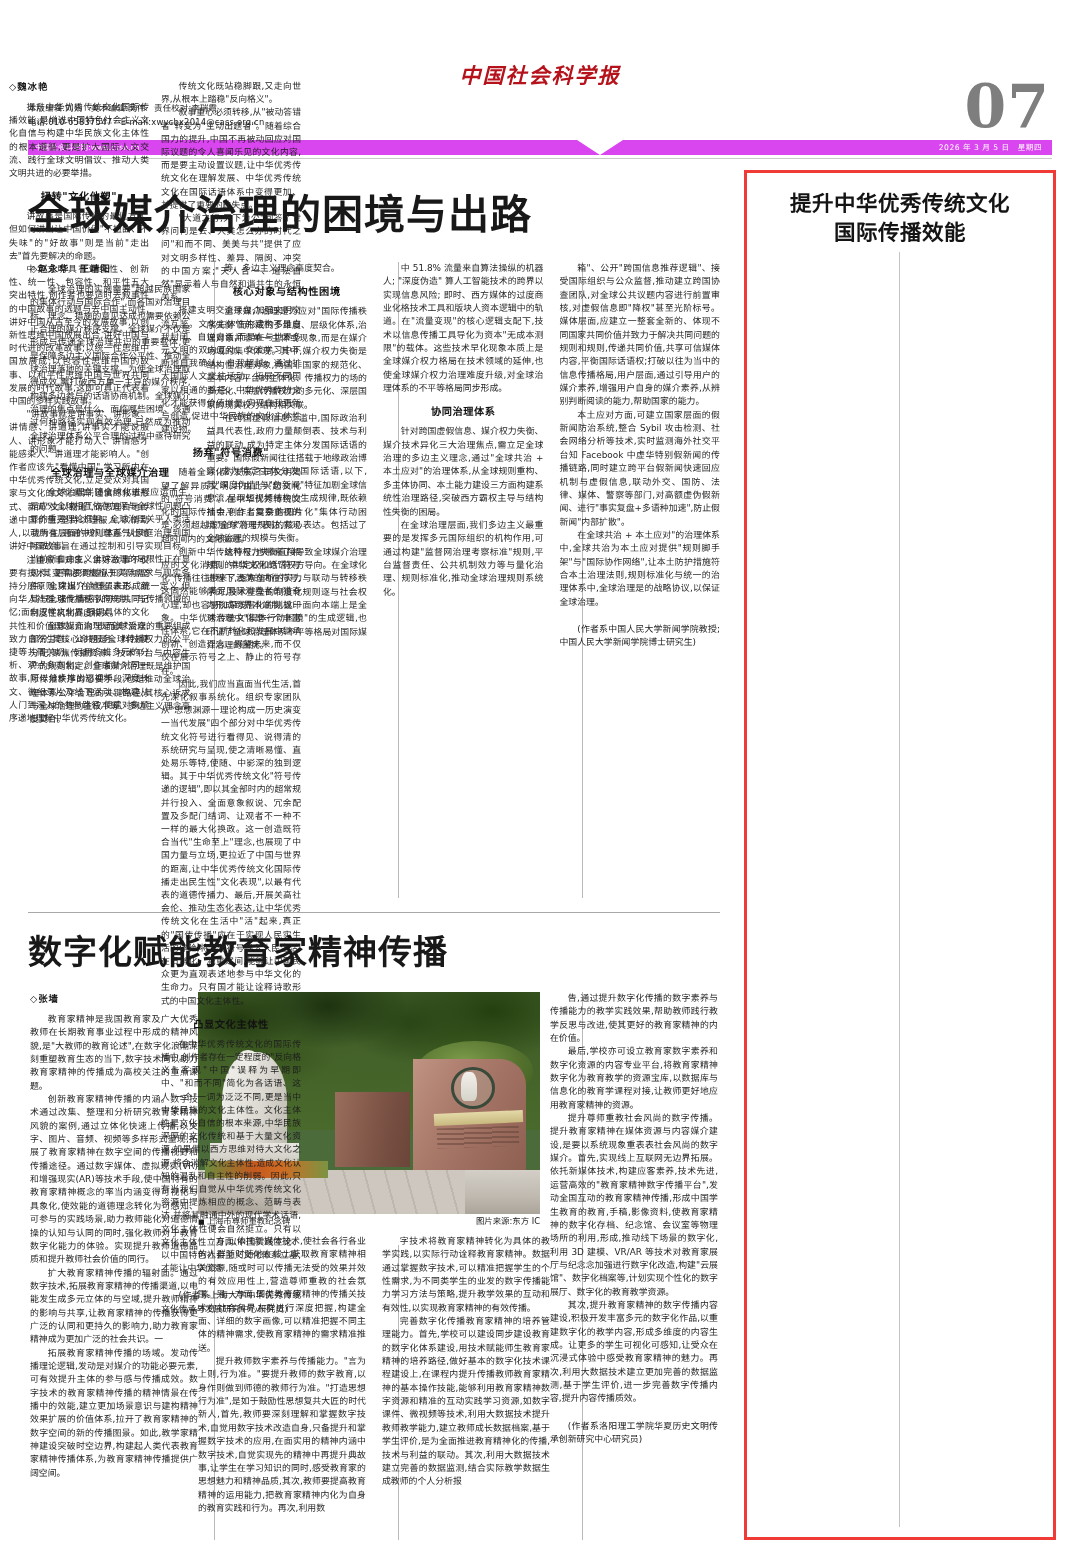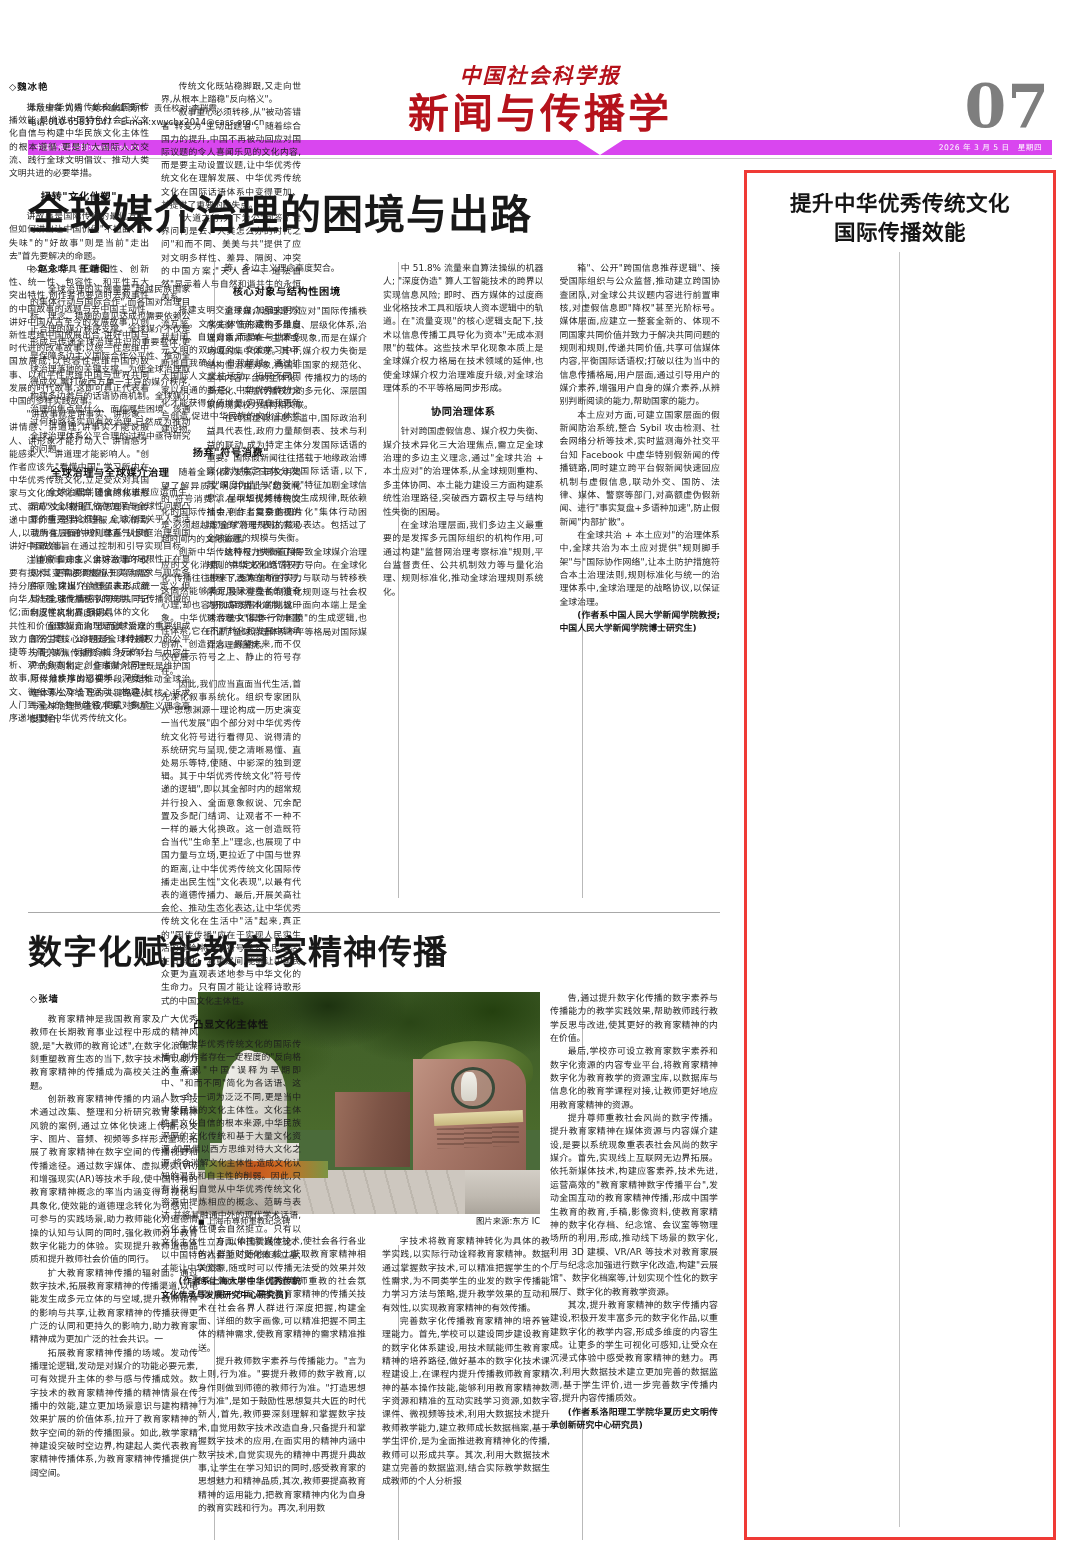--- a/index.html
+++ b/index.html
@@ -155,24 +155,24 @@
     text-align: justify;
     text-justify: inter-character;
     text-indent: 2em;
     margin: 0;
     color: #1f1f1f;
     word-break: break-all;
   }
   .credit {
     font-size: 8.9px;
     line-height: 13.35px;
-    font-weight: bold;
+    font-weight: normal;
     text-align: justify;
     text-indent: 2em;
-    margin-top: 0;
+    margin-top: 14px;
     color: #1a1a1a;
     word-break: break-all;
   }
 
   
   .a1-head {
     position: absolute;
     left: 28px; top: 188px;
     width: 690px;
     font-size: 41px;
@@ -369,21 +369,20 @@
 
   <div class="masthead">
 
     <div class="imprint">
       <span class="ln">本版编辑:刘娟　美术编辑:吴伟　责任校对:李瑞霞</span>
       <span class="ln">电话:010-65837547　E-mail:xwycbx2014@cass.org.cn</span>
     </div>
 
     <div class="brandblock">
       <div class="brand-top">中国社会科学报</div>
-      <div class="brand-main">新闻与传播学</div>
     </div>
 
     <div class="pageno">07</div>
 
     <div class="redbar">
       <div class="notch"></div>
       <div class="redbar-left">中国社会科学网:www.cssn.cn</div>
       <div class="redbar-right">2026 年 3 月 5 日　星期四</div>
     </div>
     <div class="thinline"></div>
@@ -470,21 +469,21 @@
           <span>图片来源:东方 IC</span>
         </div>
       </div>
       <div style="display:flex; gap:16px;">
         <div style="width:168px;">
           <p class="para">方面,依托新媒体技术,使社会各行各业的人群随时随地在线上获取教育家精神相关资源,随或时可以传播无法受的效果并效的有效应用性上,营造尊师重教的社会氛围。另一方面,同类教育家精神的传播关技术在社会各界人群进行深度把握,构建全面、详细的数字画像,可以精准把握不同主体的精神需求,使教育家精神的需求精准推送。</p>
           <p class="para">提升教师数字素养与传播能力。"言为上则,行为准。"要提升教师的数字教育,以身作则做到师德的教师行为准。"打造思想行为准",是如于鼓励性思想复共大匠的时代新人,首先,教师要深刻理解和掌握数字技术,自觉用数字技术改造自身,只备提升和掌握数字技术的应用,在面实用的精神内涵中数字技术,自觉实现先的精神中再提升典故事,让学生在学习知识的同时,感受教育家的思想魅力和精神品质,其次,教师要提高教育精神的运用能力,把教育家精神内化为自身的教育实践和行为。再次,利用数</p>
         </div>
         <div style="width:168px;">
           <p class="para">字技术将教育家精神转化为具体的教学实践,以实际行动诠释教育家精神。数据通过掌握数字技术,可以精准把握学生的个性需求,为不同类学生的业发的数字传播能力学习方法与策略,提升教学效果的互动和有效性,以实现教育家精神的有效传播。</p>
-          <p class="para">完善数字化传播教育家精神的培养管理能力。首先,学校可以建设同步建设教育的数字化体系建设,用技术赋能师生教育家精神的培养路径,做好基本的数字化技术课程建设上,在课程内提升传播教师教育家精神的基本操作技能,能够利用教育家精神数字资源和精准的互动实践学习资源,如数字课件、微视频等技术,利用大数据技术提升教师教学能力,建立教师成长数据档案,基于学生评价,是为全面推进教育精神化的传播,教师可以形成共享。其次,利用大数据技术建立完善的数据监测,结合实际教学数据生成教师的个人分析报</p>
+          <p class="para">完善数字化传播教育家精神的培养管理能力。首先,学校可以建设同步建设教育的数字化体系建设,用技术赋能师生教育家精神的培养路径,做好基本的数字化技术课程建设上,在课程内提升传播教师教育家精神的基本操作技能,能够利用教育家精神数字资源和精准的互动实践学习资源,如数字课件、微视频等技术,利用大数据技术提升教师教学能力,建立教师成长数据档案,基于学生评价,是为全面推进教育精神化的传播,技术与利益的联动。其次,利用大数据技术建立完善的数据监测,结合实际教学数据生成教师的个人分析报</p>
         </div>
       </div>
     </div>
 
     <div class="a2-col">
       <p class="para">告,通过提升数字化传播的数字素养与传播能力的教学实践效果,帮助教师践行教学反思与改进,使其更好的教育家精神的内在价值。</p>
       <p class="para">最后,学校亦可设立教育家数字素养和数字化资源的内容专业平台,将教育家精神数字化为教育教学的资源宝库,以数据库与信息化的教育学课程对接,让教师更好地应用教育家精神的资源。</p>
       <p class="para">提升尊师重教社会风尚的数字传播。提升教育家精神在媒体资源与内容媒介建设,是要以系统现象重表表社会风尚的数字媒介。首先,实现线上互联网无边界拓展。依托新媒体技术,构建应客素养,技术先进,运营高效的"教育家精神数字传播平台",发动全国互动的教育家精神传播,形成中国学生教育的教育,手稿,影像资料,使教育家精神的数字化存档、纪念馆、会议室等物理场所的利用,形成,推动线下场景的数字化,利用 3D 建模、VR/AR 等技术对教育家展厅与纪念念加强进行数字化改造,构建"云展馆"、数字化档案等,计划实现个性化的数字展厅、数字化的教育教学资源。</p>
       <p class="para">其次,提升教育家精神的数字传播内容建设,积极开发丰富多元的数字化作品,以重建数字化的教学内容,形成多维度的内容生成。让更多的学生可视化可感知,让受众在沉浸式体验中感受教育家精神的魅力。再次,利用大数据技术建立更加完善的数据监测,基于学生评价,进一步完善数字传播内容,提升内容传播质效。</p>
       <div class="credit">(作者系洛阳理工学院华夏历史文明传承创新研究中心研究员)</div>

